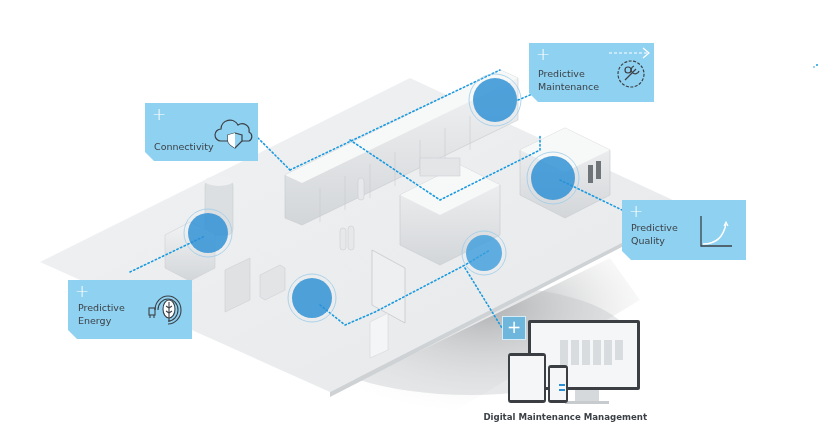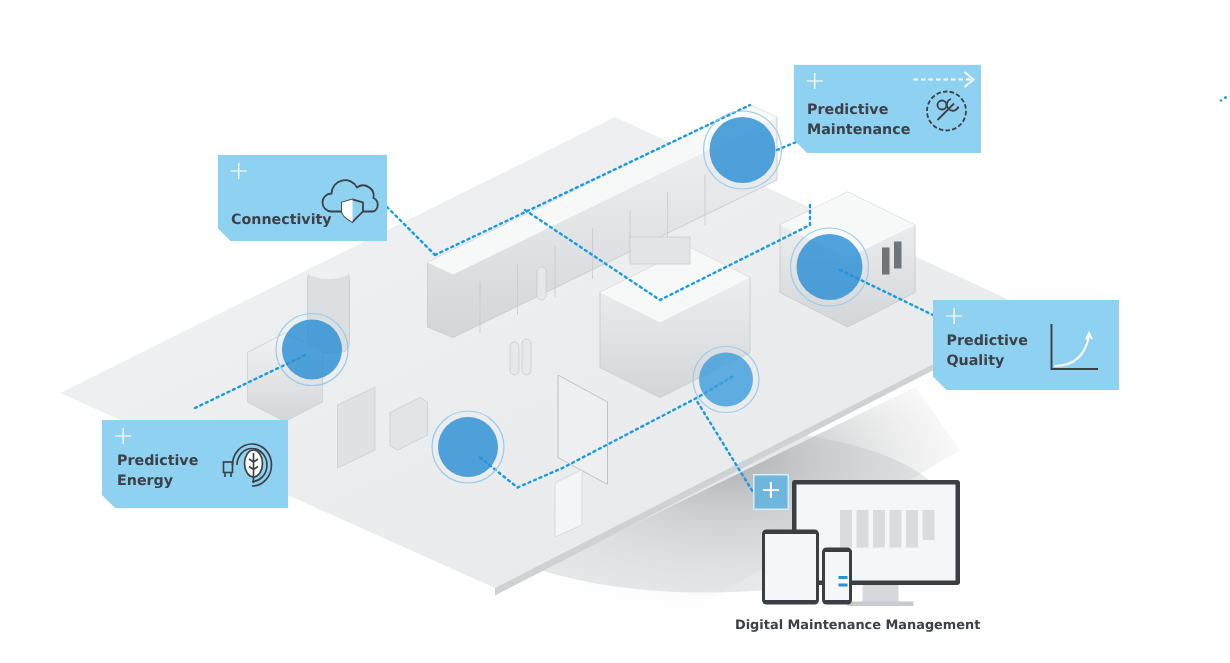--- a/index.html
+++ b/index.html
@@ -1,22 +1,22 @@
 <!DOCTYPE html>
 <html><head>
 <meta charset="utf-8">
 <style>
   html, body { margin:0; padding:0; background:#ffffff; }
   body { width:820px; height:442px; overflow:hidden; position:relative; font-family:"DejaVu Sans", sans-serif; }
   #scene { position:absolute; left:0; top:0; width:820px; height:442px; }
   .callout { position:absolute; background:#8fd1f0; clip-path:polygon(0 0,100% 0,100% 100%,9px 100%,0 calc(100% - 9px)); }
   .callout .plus { position:absolute; left:7px; top:3px; color:#ffffff; font-size:17px; line-height:17px; font-weight:300; }
-  .callout .label { position:absolute; color:#3c4147; font-size:9.5px; font-weight:bold; line-height:13px; white-space:pre-line; }
+  .callout .label { position:absolute; color:#3c4147; font-size:9.5px; font-weight:normal; line-height:13px; white-space:pre-line; }
   .callout svg { position:absolute; }
-  #caption { position:absolute; left:490px; top:412px; width:180px; text-align:left; color:#3c4147; font-size:8.6px; font-weight:bold; }
+  #caption { position:absolute; left:467px; top:412px; width:180px; text-align:right; color:#3c4147; font-size:8.6px; font-weight:bold; }
   #dmm-plus { position:absolute; left:502px; top:316px; width:22px; height:22px; background:#6fb6dc; border:1px solid #d6ecf7; color:#fff; font-size:17px; line-height:21px; text-align:center; }
 </style>
 </head>
 <body>
 
 <svg id="scene" viewBox="0 0 820 442" xmlns="http://www.w3.org/2000/svg">
   <defs>
     <radialGradient id="shadow" cx="0.5" cy="0.3" r="0.7">
       <stop offset="0" stop-color="#8a8d90" stop-opacity="0.75"></stop>
       <stop offset="1" stop-color="#ffffff" stop-opacity="0"></stop>

